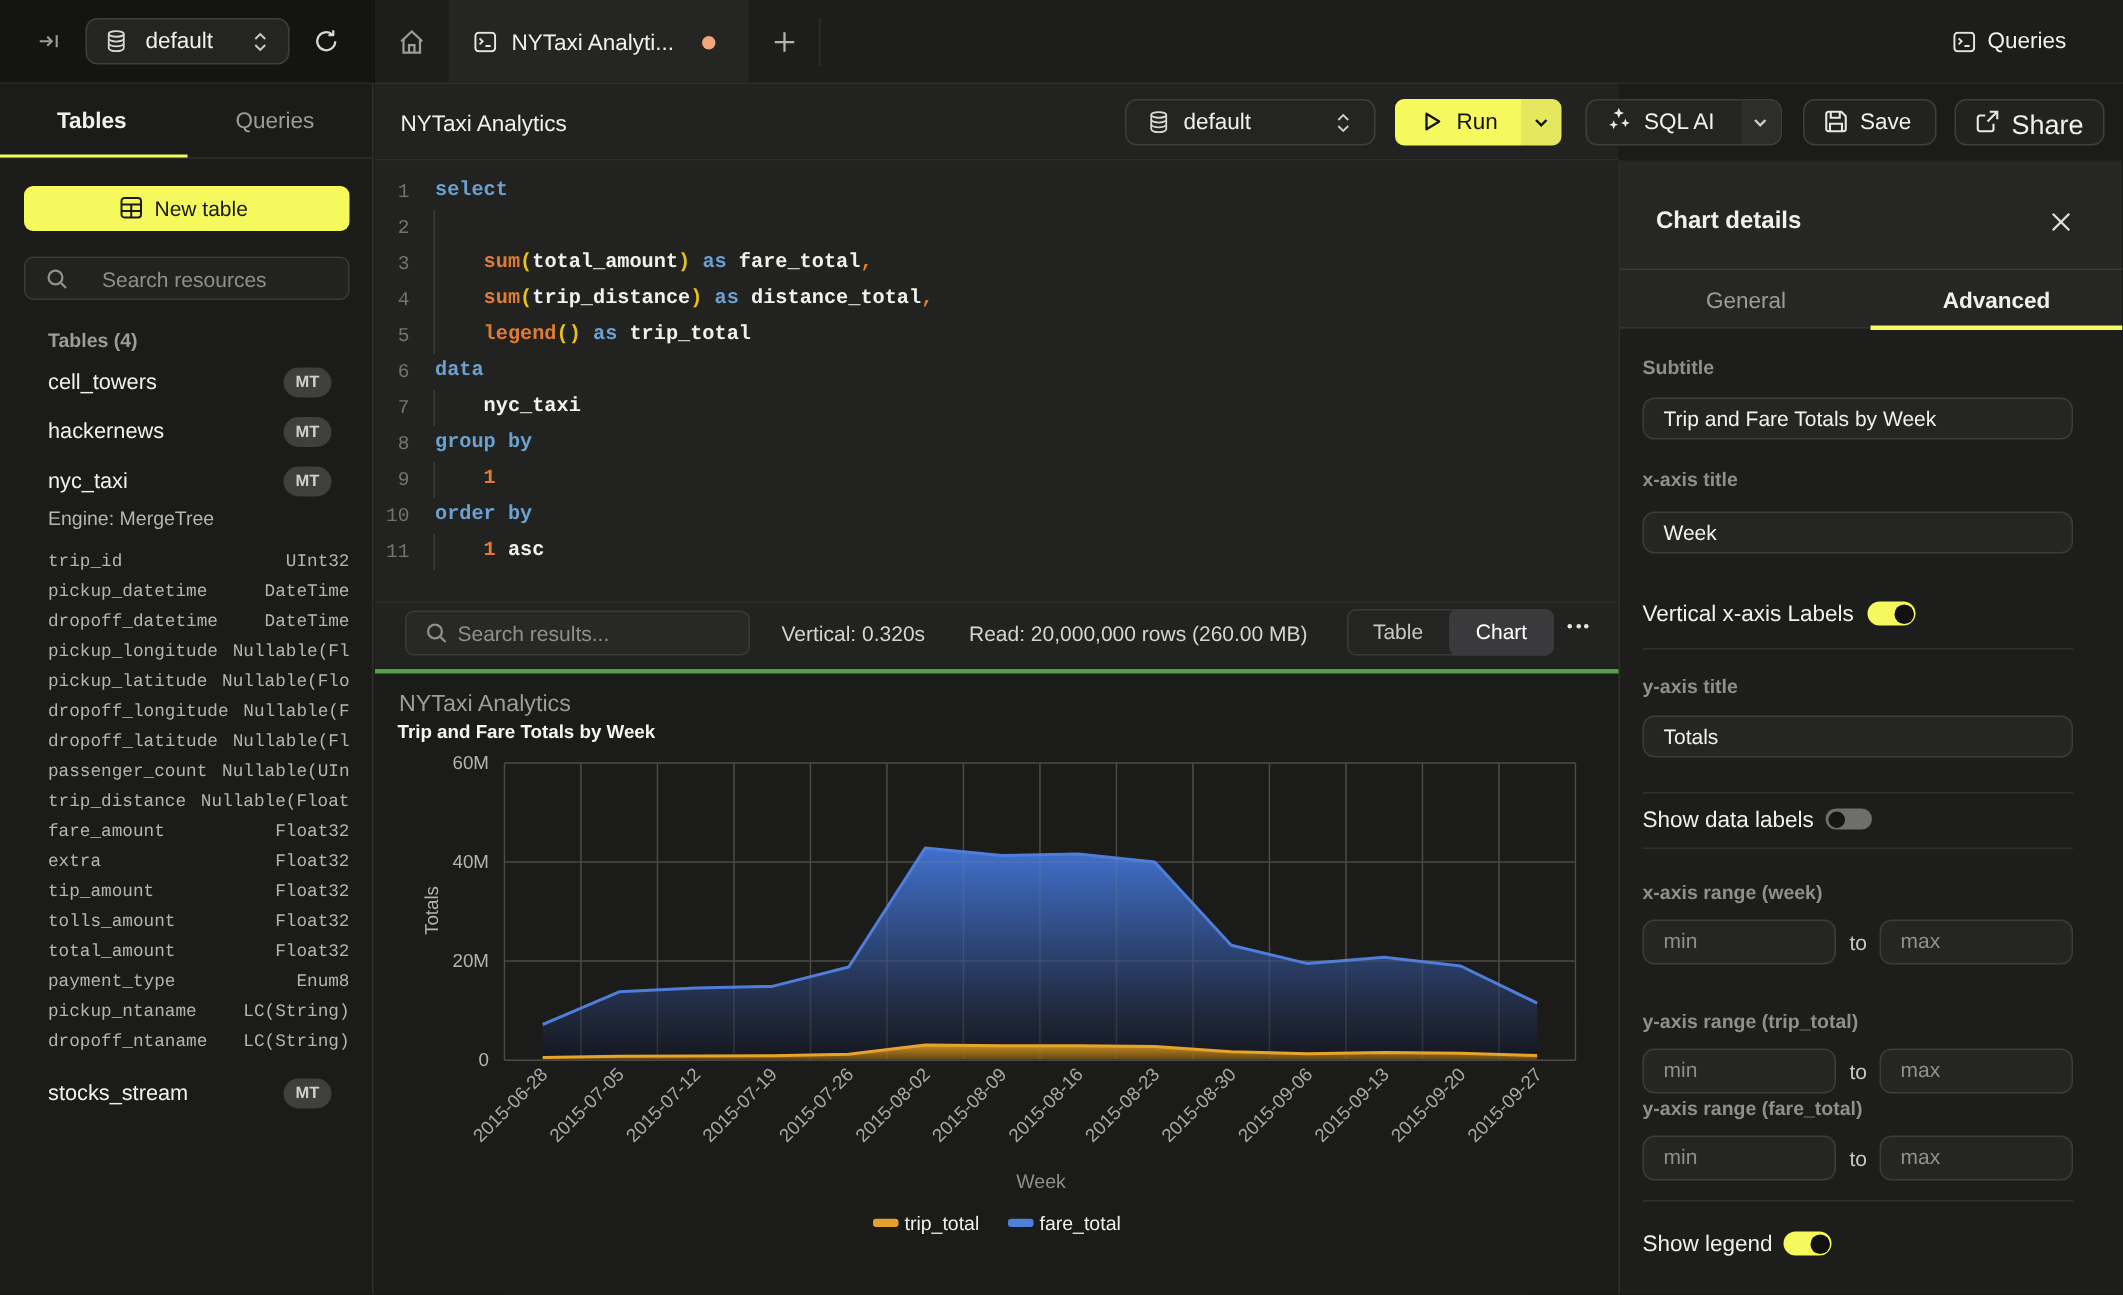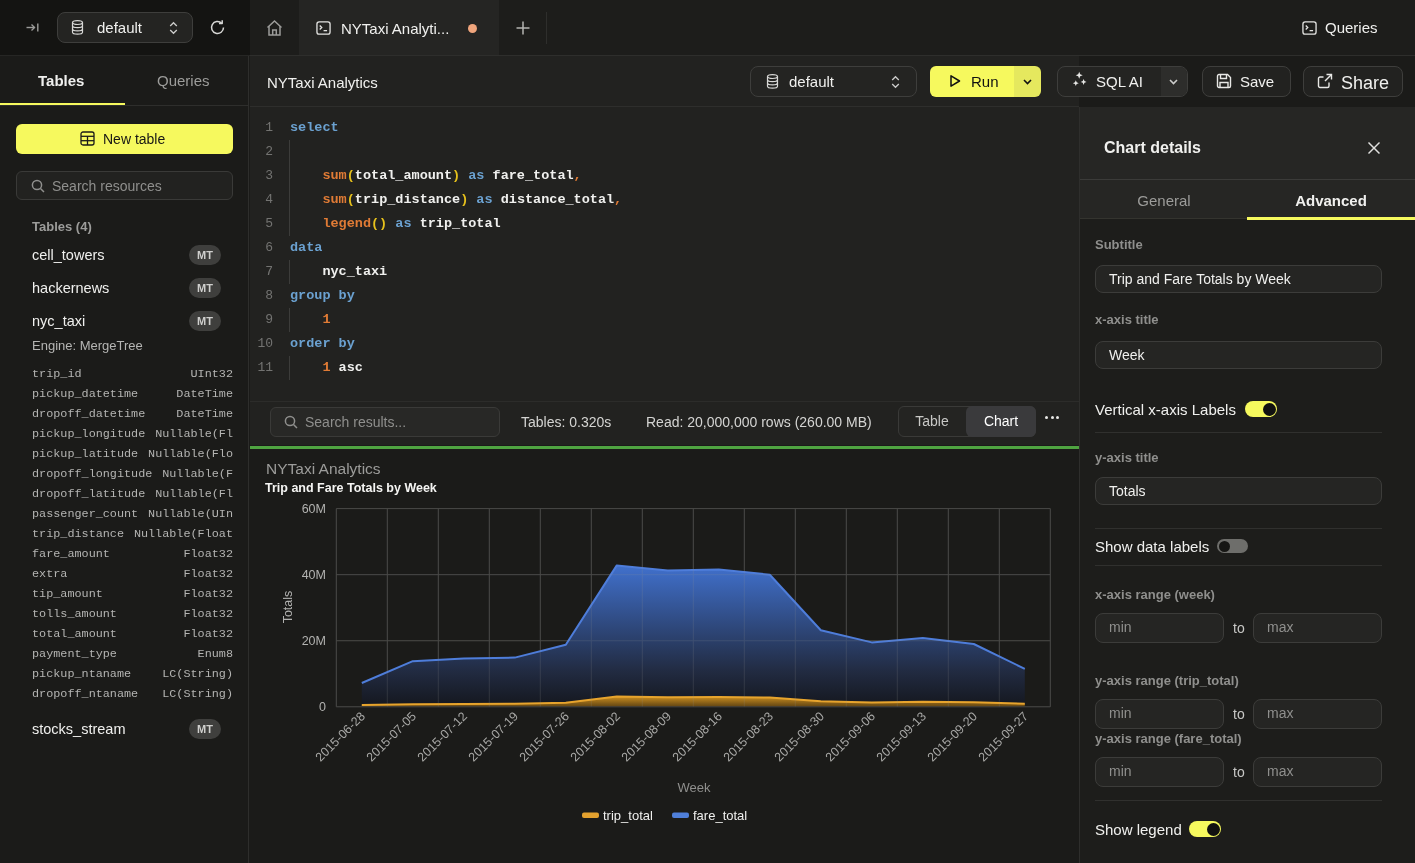--- a/index.html
+++ b/index.html
@@ -91,21 +91,21 @@
       <line x1="1" y1="9.7" x2="14" y2="9.7"></line>
       <line x1="7.5" y1="5.3" x2="7.5" y2="14"></line>
   </svg>
   <div class="abs" style="left:103px;top:131px;font-size:14px;font-weight:500;color:#161614;">New table</div>
 
   <div class="abs" style="left:16px;top:171px;width:217px;height:29px;background:#222220;border:1px solid #3a3a38;border-radius:6px;"></div>
   <svg class="abs ico" style="left:31px;top:179px;" width="14" height="14" viewBox="0 0 14 14" fill="none" stroke="#8f8f8d" stroke-width="1.5">
     <circle cx="6" cy="6" r="4.6"></circle>
       <line x1="9.5" y1="9.5" x2="13" y2="13"></line>
   </svg>
-  <div class="abs" style="left:52px;top:178px;font-size:14px;color:#8f8f8d;">Search resources</div>
+  <div class="abs" style="left:68px;top:178px;font-size:14px;color:#8f8f8d;">Search resources</div>
 
   <div class="abs" style="left:32px;top:219px;font-size:13px;font-weight:700;color:#9c9c9a;">Tables (4)</div>
 
   <div class="abs" style="left:32px;top:247px;font-size:14.5px;color:#f0f0ee;">cell_towers</div>
   <div class="abs" style="left:32px;top:280px;font-size:14.5px;color:#f0f0ee;">hackernews</div>
   <div class="abs" style="left:32px;top:313px;font-size:14.5px;color:#f0f0ee;">nyc_taxi</div>
   <div class="abs" style="left:32px;top:338px;font-size:13px;color:#b5b5b3;">Engine: MergeTree</div>
   <div class="abs" style="left:32px;top:721px;font-size:14.5px;color:#f0f0ee;">stocks_stream</div>
 
   <div class="mt abs" style="left:189px;top:245px;">MT</div>
@@ -261,21 +261,21 @@
   <div class="cl" style="top:332px;"><span class="kw">order by</span></div>
   <div class="cl" style="top:356px;"><span class="fn">    1</span><span class="id"> asc</span></div>
 
   <div class="abs" id="results" style="left:250px;top:401px;width:829px;height:44px;background:#222220;border-top:1px solid #2c2c2a;"></div>
   <div class="abs" style="left:270px;top:407px;width:230px;height:30px;background:#282826;border:1px solid #3a3a38;border-radius:6px;"></div>
   <svg class="abs ico" style="left:284px;top:415px;" width="14" height="14" viewBox="0 0 14 14" fill="none" stroke="#8f8f8d" stroke-width="1.5">
     <circle cx="6" cy="6" r="4.6"></circle>
       <line x1="9.5" y1="9.5" x2="13" y2="13"></line>
   </svg>
   <div class="abs" style="left:305px;top:414px;font-size:14px;color:#8f8f8d;">Search results...</div>
-  <div class="abs" style="left:521px;top:414px;font-size:14px;color:#d4d4d2;">Tables: 0.320s</div>
+  <div class="abs" style="left:521px;top:414px;font-size:14px;color:#d4d4d2;">Vertical: 0.320s</div>
   <div class="abs" style="left:646px;top:414px;font-size:14px;color:#d4d4d2;">Read: 20,000,000 rows (260.00 MB)</div>
   <div class="abs" style="left:898px;top:406px;width:138px;height:31px;background:#242422;border:1px solid #3a3a38;border-radius:6px;"></div>
   <div class="abs" style="left:966px;top:406px;width:70px;height:31px;background:#3a3a3c;border-radius:6px;"></div>
   <div class="abs" style="left:898px;top:413px;width:68px;text-align:center;font-size:14px;color:#c8c8c6;">Table</div>
   <div class="abs" style="left:966px;top:413px;width:70px;text-align:center;font-size:14px;font-weight:500;color:#fff;">Chart</div>
   <div class="abs" style="left:1045px;top:416px;width:14px;display:flex;justify-content:space-between;">
     <i style="width:3px;height:3px;border-radius:50%;background:#e8e8e6;"></i>
     <i style="width:3px;height:3px;border-radius:50%;background:#e8e8e6;"></i>
     <i style="width:3px;height:3px;border-radius:50%;background:#e8e8e6;"></i>
   </div>

